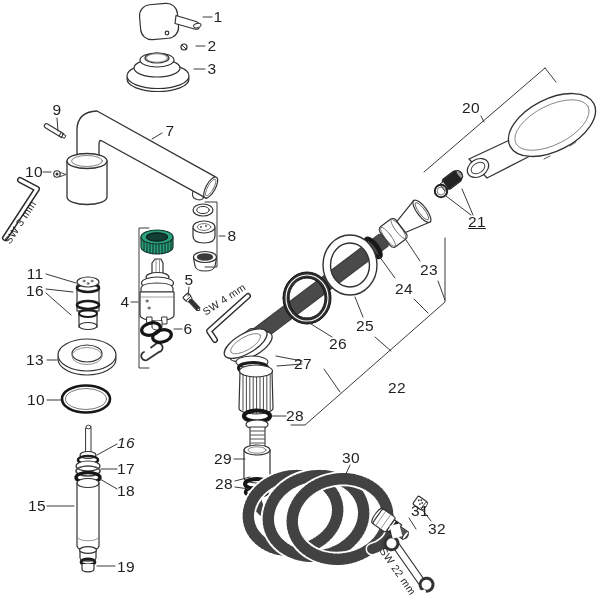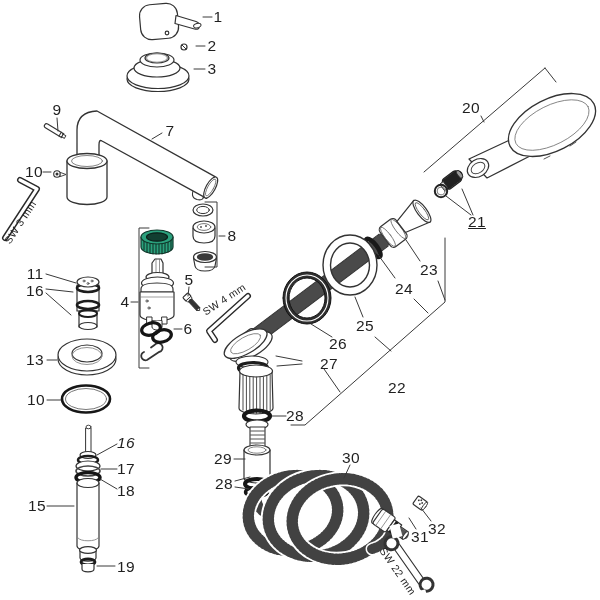--- a/index.html
+++ b/index.html
@@ -344,25 +344,25 @@
       <div class="plabel" style="left: 126px; top: 491px;">18</div>
       <div class="plabel" style="left: 37px; top: 506px;">15</div>
       <div class="plabel" style="left: 126px; top: 567px; text-align: center;">19</div>
       <div class="plabel" style="left: 471px; top: 108px; text-align: right;">20</div>
       <div class="plabel" style="left: 477px; top: 222px; text-decoration: underline;">21</div>
       <div class="plabel" style="left: 429px; top: 270px; text-align: center;">23</div>
       <div class="plabel" style="left: 404px; top: 289px;">24</div>
       <div class="plabel" style="left: 365px; top: 326px;">25</div>
       <div class="plabel" style="left: 338px; top: 344px;">26</div>
       <div class="plabel" style="left: 397px; top: 388px;">22</div>
-      <div class="plabel" style="left: 329px; top: 364px;">27</div>
+      <div class="plabel" style="left: 303px; top: 364px;">27</div>
       <div class="plabel" style="left: 295px; top: 416px;">28</div>
       <div class="plabel" style="left: 223px; top: 459px;">29</div>
       <div class="plabel" style="left: 224px; top: 484px;">28</div>
       <div class="plabel" style="left: 351px; top: 458px;">30</div>
-      <div class="plabel" style="left: 420px; top: 537px; text-align: right;">31</div>
+      <div class="plabel" style="left: 420px; top: 511px; text-align: right;">31</div>
       <div class="plabel" style="left: 437px; top: 529px;">32</div>
       <div class="tlabel" style="left: 20px; top: 222px; transform: translate(-50%, -50%) rotate(-57deg);">SW 3 mm</div>
       <div class="tlabel" style="left: 224px; top: 299px; transform: translate(-50%, -50%) rotate(-33deg);">SW 4 mm</div>
       <div class="tlabel" style="left: 398px; top: 571px; transform: translate(-50%, -50%) rotate(55deg);">SW 22 mm</div>
     </div>
 
 </div>
 
 </body></html>

